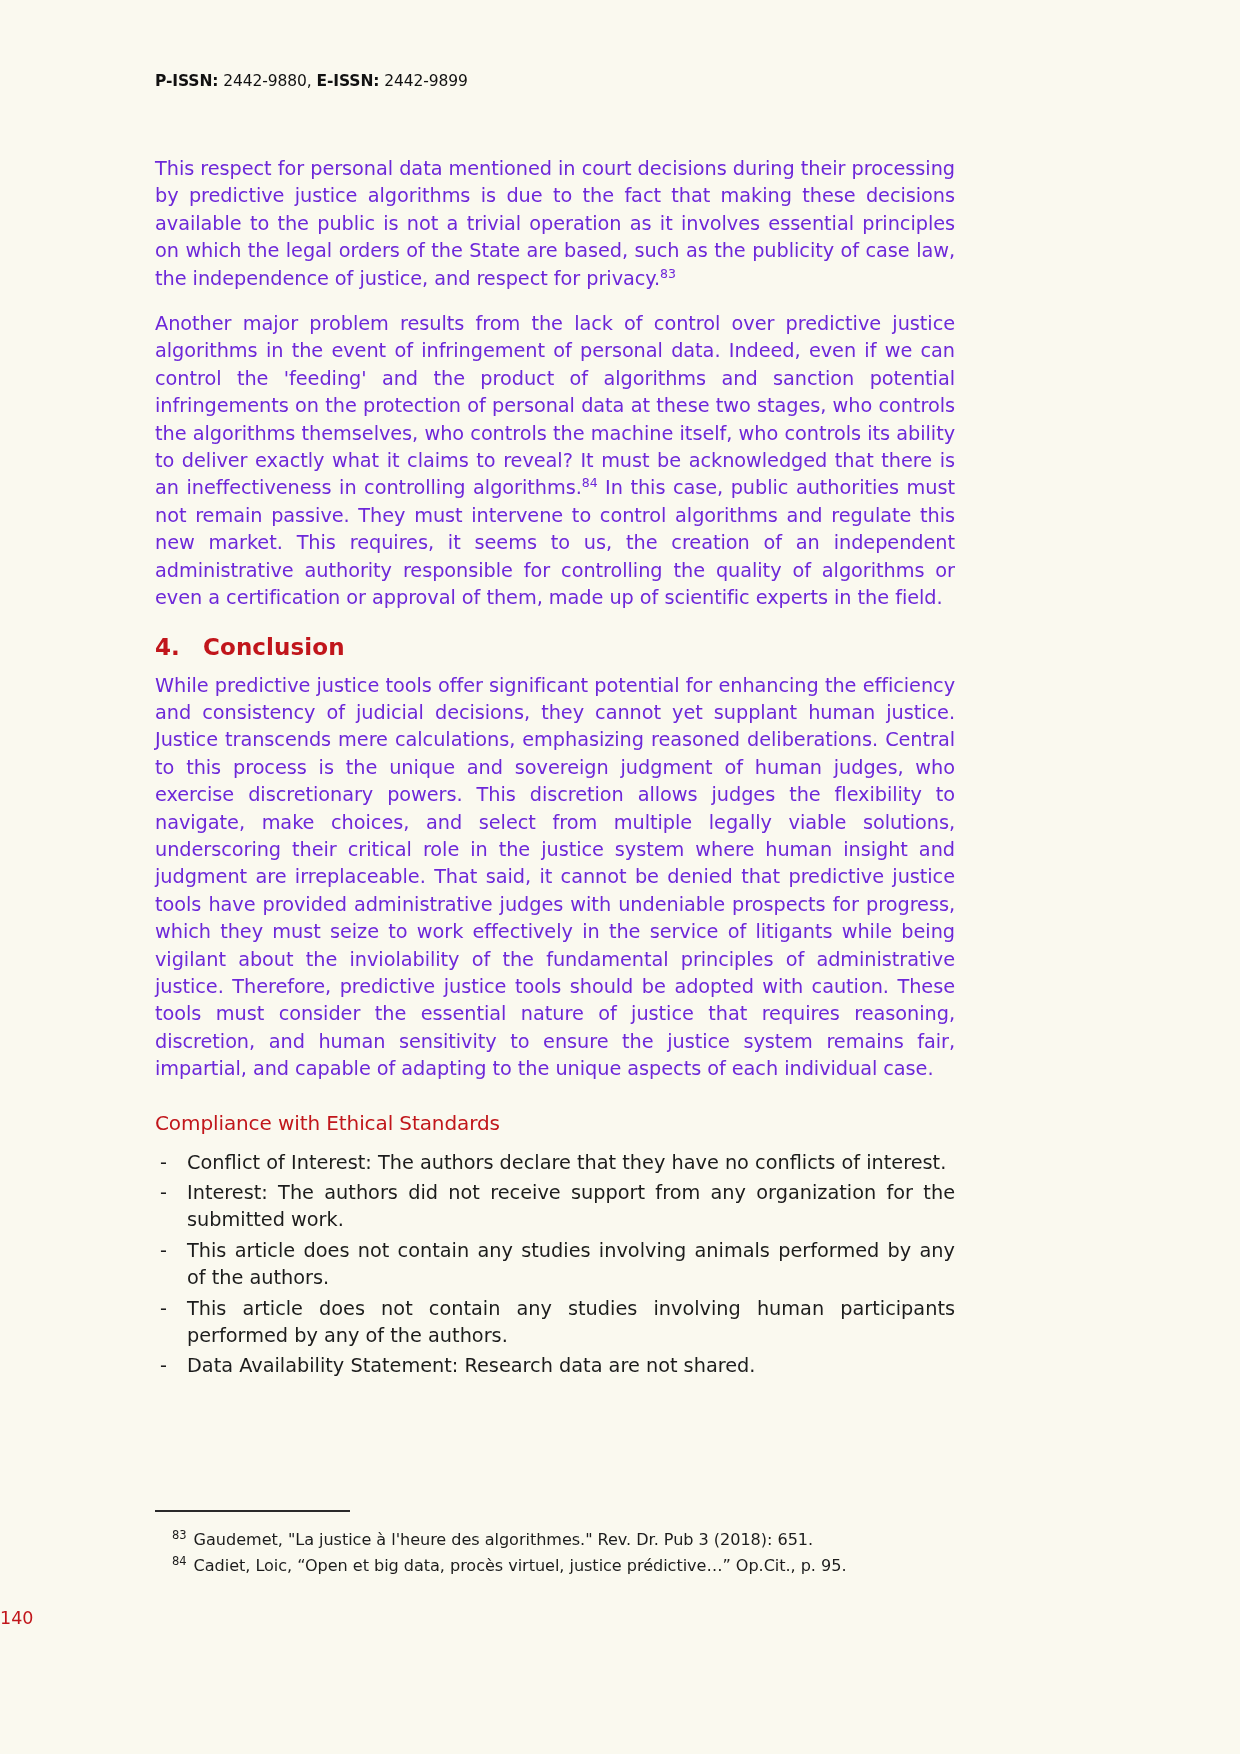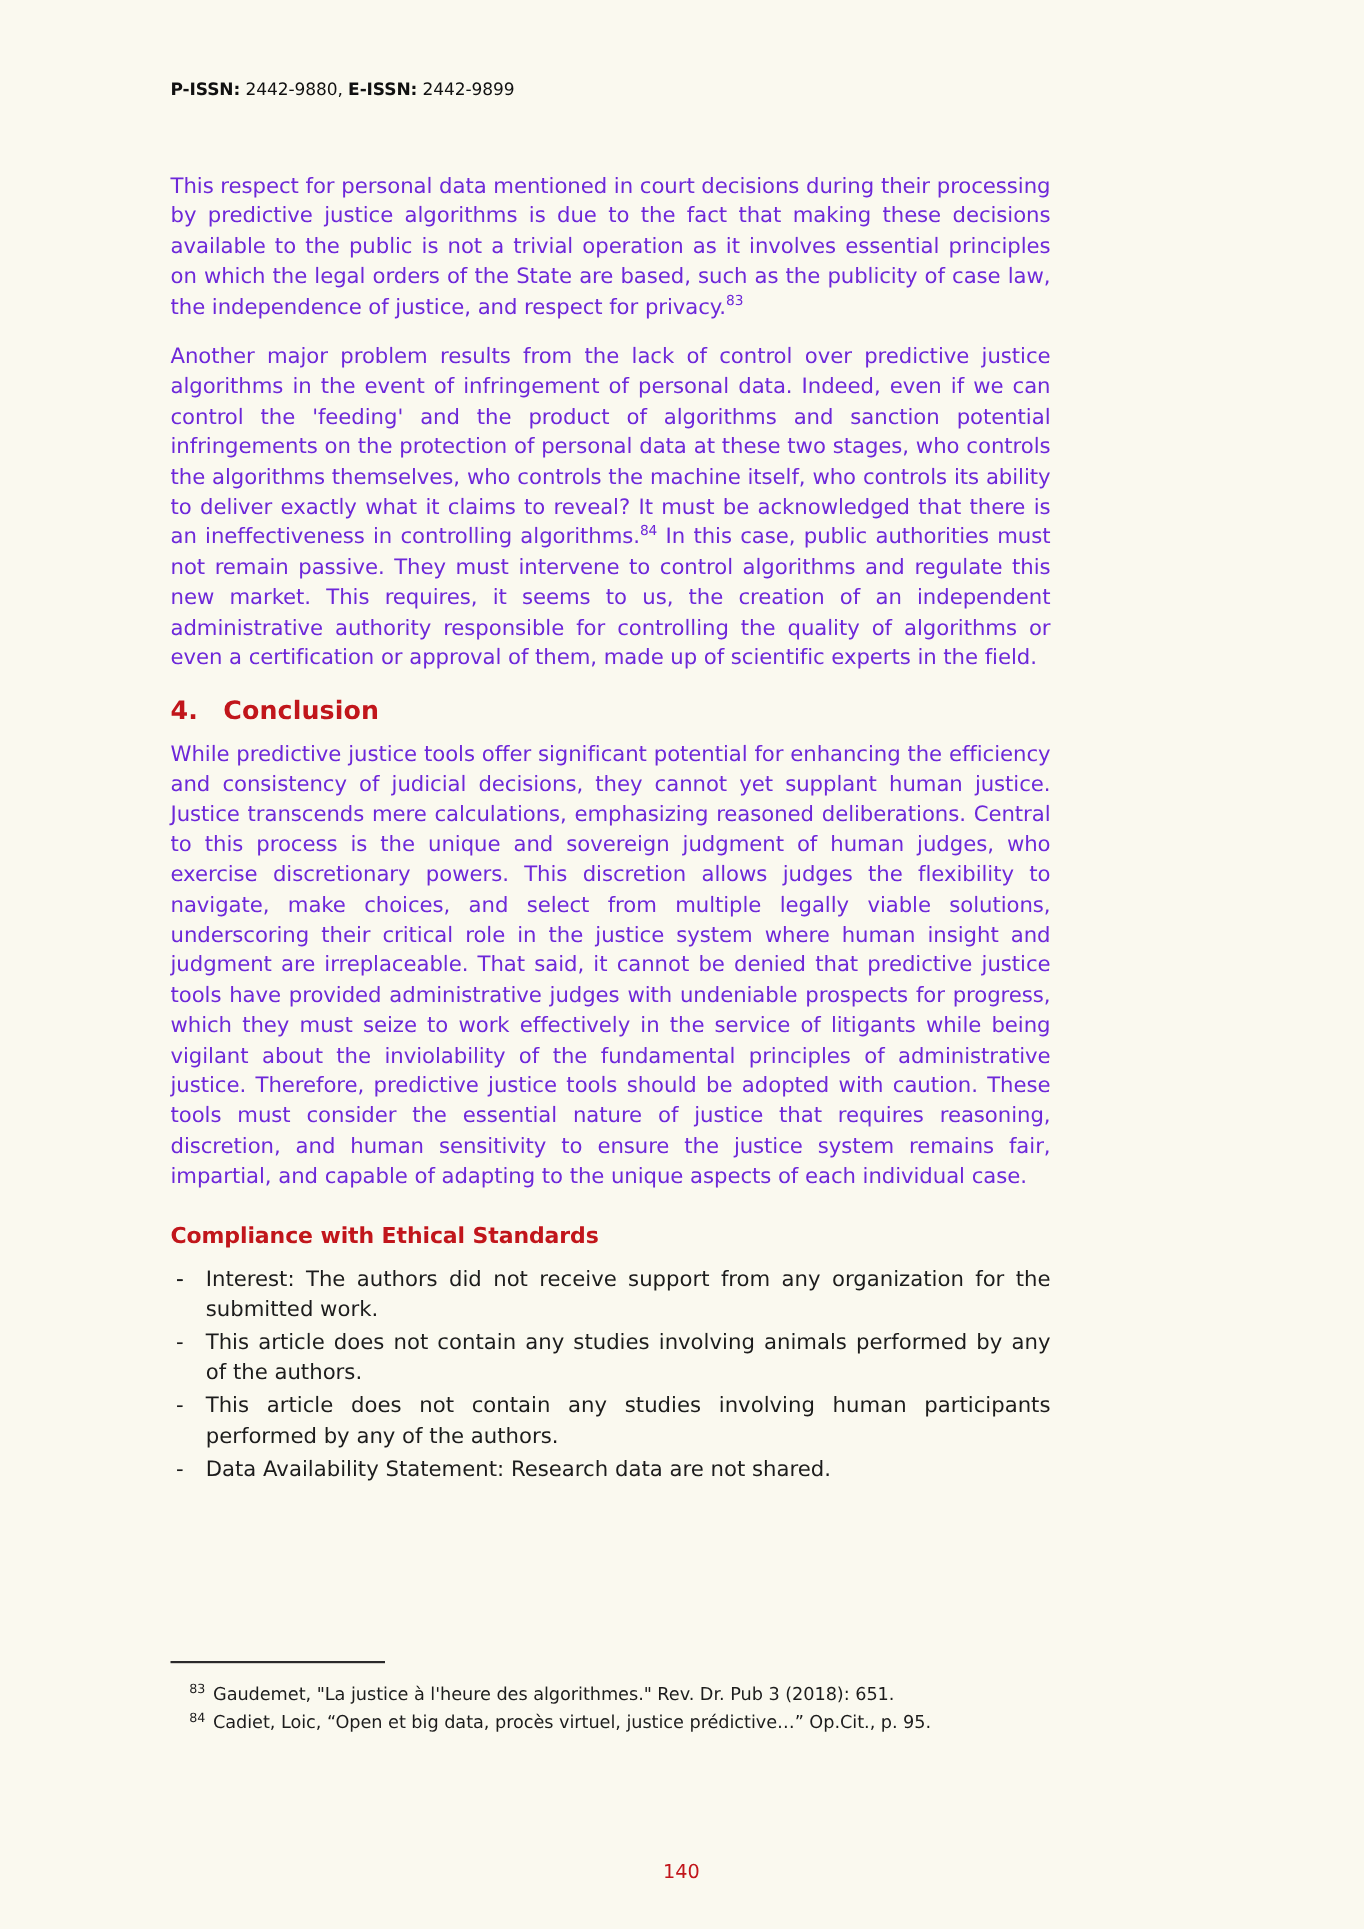--- a/index.html
+++ b/index.html
@@ -69,21 +69,21 @@
     display: flex;
   }
   h2.section-head .num {
     width: 48px;
     flex: 0 0 48px;
   }
 
   h3.sub-head {
     margin: 0 0 14px 0;
     font-size: 20px;
-    font-weight: bold;
+    font-weight: normal;
     color: #c1161b;
     letter-spacing: -0.1px;
   }
 
   
   ul.ethics-list {
     list-style: none;
     margin: 0;
     padding: 0;
   }
@@ -131,23 +131,23 @@
     line-height: 0;
     margin-right: 2px;
   }
   .footnotes .it {
   }
 
   
   .page-number {
     position: absolute;
     left: 0;
-    top: 1692px;
+    top: 1608px;
     width: 1239px;
-    text-align: center;
+    text-align: left;
     font-size: 17.5px;
     color: #c1161b;
   }
 </style>
 </head>
 <body>
 
 <div class="page">
 
   <div class="running-header">
@@ -165,20 +165,21 @@
       <span>Conclusion</span>
     </h2>
 
     <p class="para">While predictive justice tools offer significant potential for enhancing the efficiency and consistency of judicial decisions, they cannot yet supplant human justice. Justice transcends mere calculations, emphasizing reasoned deliberations. Central to this process is the unique and sovereign judgment of human judges, who exercise discretionary powers. This discretion allows judges the flexibility to navigate, make choices, and select from multiple legally viable solutions, underscoring their critical role in the justice system where human insight and judgment are irreplaceable. That said, it cannot be denied that predictive justice tools have provided administrative judges with undeniable prospects for progress, which they must seize to work effectively in the service of litigants while being vigilant about the inviolability of the fundamental principles of administrative justice. Therefore, predictive justice tools should be adopted with caution. These tools must consider the essential nature of justice that requires reasoning, discretion, and human sensitivity to ensure the justice system remains fair, impartial, and capable of adapting to the unique aspects of each individual case.</p>
 
     <h3 class="sub-head" style="margin-top:28px;">Compliance with Ethical Standards</h3>
 
     <ul class="ethics-list">
       <li>
         <span class="dash">-</span>
+        <span>Conflict of Interest: The authors declare that they have no conflicts of interest.</span>
       </li>
       <li>
         <span class="dash">-</span>
         <span>Interest: The authors did not receive support from any organization for the submitted work.</span>
       </li>
       <li>
         <span class="dash">-</span>
         <span>This article does not contain any studies involving animals performed by any of the authors.</span>
       </li>
       <li>

